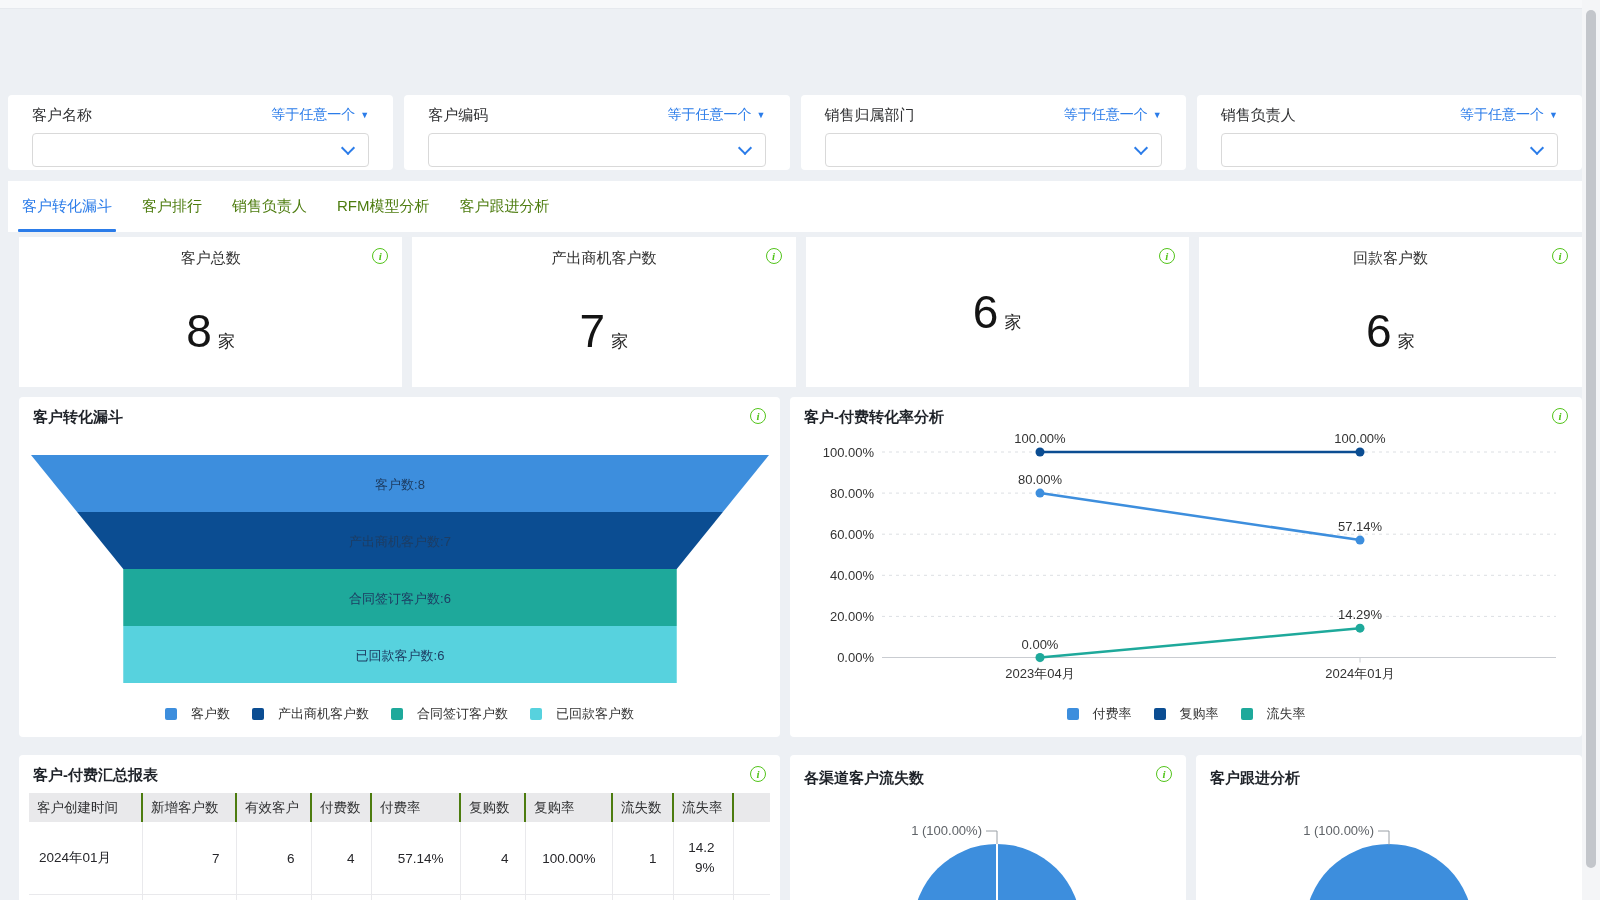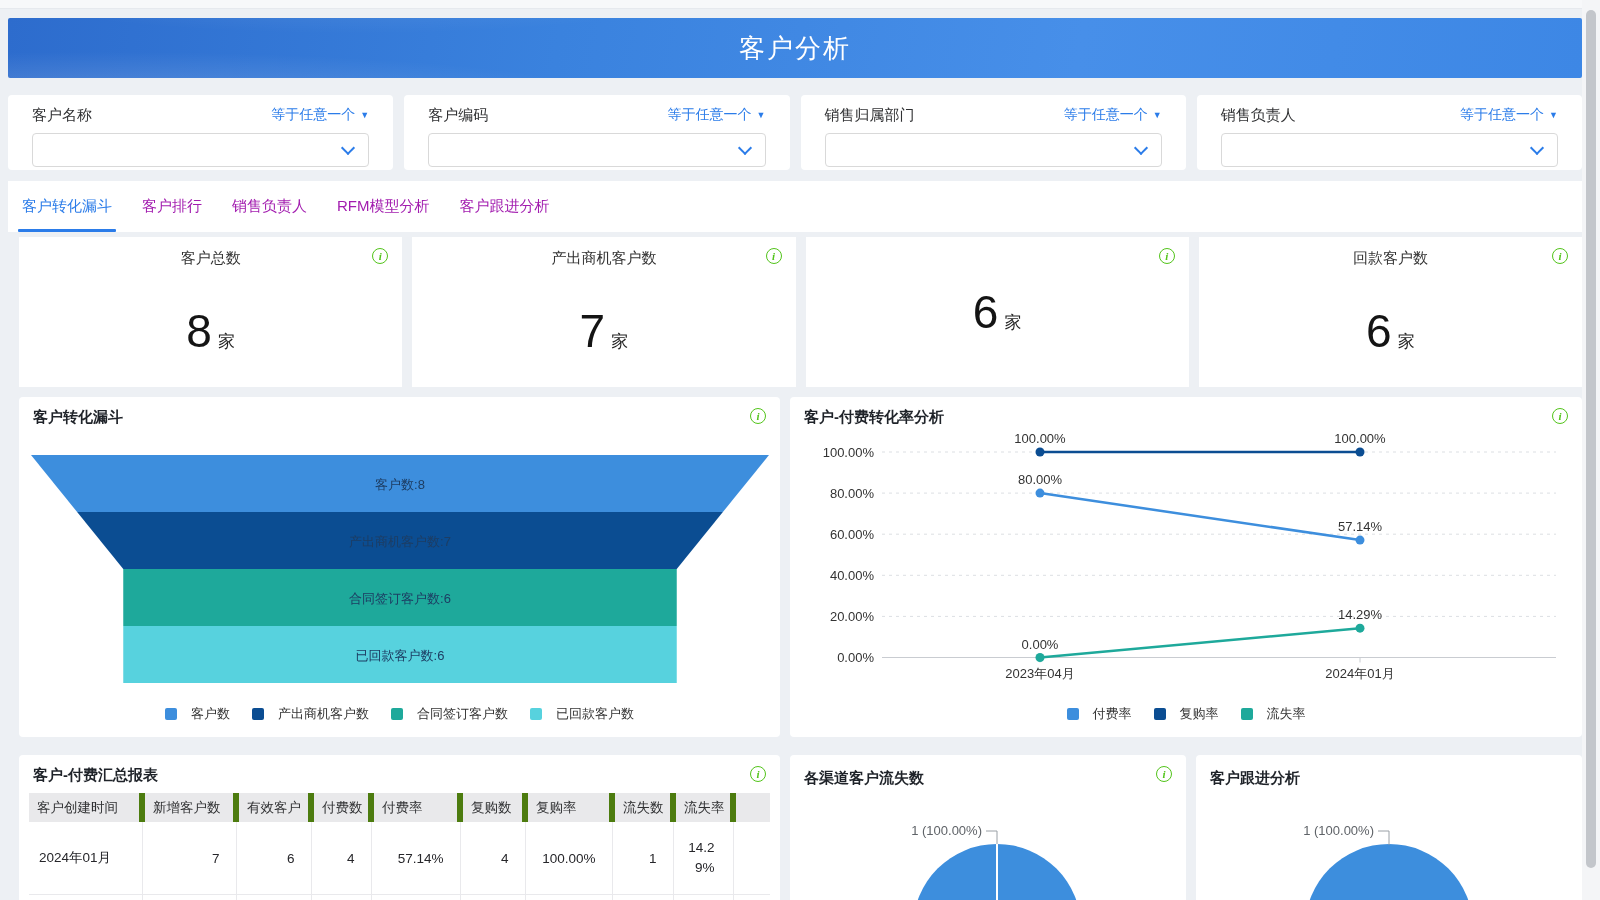--- a/index.html
+++ b/index.html
@@ -17,21 +17,21 @@
   .filters{position:absolute;left:8px;top:95px;width:1574px;height:75px;display:grid;grid-template-columns:repeat(4,1fr);gap:11px;}
   .filter-card{background:#fff;border-radius:4px;padding:9px 24px 0;box-sizing:border-box;}
   .filter-row{display:flex;justify-content:space-between;align-items:center;height:22px;}
   .filter-label{font-size:15px;color:#303133;}
   .filter-operator{font-size:14px;color:#2b7ce9;cursor:pointer;display:flex;align-items:center;gap:5px;}
   .tri{font-size:9px;color:#2b7ce9;}
   .filter-select{margin-top:7px;height:32px;border:1px solid #d9d9d9;border-radius:4px;position:relative;background:#fff;cursor:pointer;}
   .chev{position:absolute;right:15px;top:9px;width:8px;height:8px;border-right:2px solid #2b7ce9;border-bottom:2px solid #2b7ce9;transform:rotate(45deg);}
 
   .tabstrip{position:absolute;left:8px;top:181px;width:1574px;height:51px;background:#fff;display:flex;align-items:stretch;padding-left:14px;gap:30px;box-sizing:border-box;}
-  .tab{display:flex;align-items:center;font-size:15px;color:#a21caf;position:relative;cursor:pointer;}
+  .tab{display:flex;align-items:center;font-size:15px;color:#4d7c0f;position:relative;cursor:pointer;}
   .tab.active{color:#2b7ce9;}
   .tab .underline{position:absolute;left:-4px;right:-4px;bottom:0;height:3px;background:#2b7ce9;border-radius:1px;}
 
   .kpis{position:absolute;left:19px;top:237px;width:1563px;height:150px;display:grid;grid-template-columns:repeat(4,1fr);gap:10px;}
   .kpi-card{background:#fff;border-radius:0;position:relative;text-align:center;padding-top:12px;box-sizing:border-box;}
   .kpi-title{font-size:15px;color:#333;}
   .kpi-value{margin-top:36px;display:flex;justify-content:center;align-items:baseline;gap:6px;}
   .kpi-num{font-size:46px;color:#141414;}
   .kpi-unit{font-size:17px;color:#222;}
 
@@ -49,40 +49,37 @@
   .pie2{left:1177px;top:0;width:386px;height:235px;}
   .pie-card .card-title{top:14px;}
   svg.chart{position:absolute;left:0;top:0;font-family:inherit;}
 
   .legend{position:absolute;left:0;right:0;bottom:14px;display:flex;justify-content:center;gap:22px;font-size:13px;color:#333;z-index:2;}
   .legend-item{display:flex;align-items:center;cursor:pointer;gap:8px;}
   .legend .sq{width:12px;height:12px;border-radius:2px;margin-right:6px;display:inline-block;}
 
   .table-wrap{position:absolute;left:10px;top:38px;}
   table{border-collapse:collapse;table-layout:fixed;width:741px;font-size:13.5px;}
-  th{background:#e9e9eb;height:29px;font-weight:400;text-align:left;padding:0 4px 0 8px;border-right:6px solid #4d7c0f;color:#303133;white-space:nowrap;overflow:hidden;}
+  th{background:#e9e9eb;height:29px;font-weight:400;text-align:left;padding:0 4px 0 8px;border-right:2px solid #4d7c0f;color:#303133;white-space:nowrap;overflow:hidden;}
   th:last-child{border-right:none;}
   td{height:72px;vertical-align:middle;color:#26262a;padding:0 16px 0 4px;text-align:right;border-right:1px solid #e9e9ec;border-bottom:1px solid #e9e9ec;}
   td:last-child{border-right:none;}
   td.first{text-align:left;padding:0 4px 0 10px;}
   td.wrap{word-break:break-all;padding-right:18px;line-height:20px;}
   tr.stub td{height:58px;border-bottom:none;}
 
   .scrollbar{position:absolute;right:0;top:0;width:18px;height:900px;background:#f4f5f7;}
   .scrollbar .thumb{position:absolute;left:4px;top:10px;width:10px;height:858px;background:#c3c6cb;border-radius:5px;}
 </style>
 </head>
 <body>
 
 <div class="page">
   <div class="top-strip"></div>
 
-  <header class="banner">
-    <h1>客户分析</h1>
-  </header>
 
   <section class="filters" id="filters">
       <div class="filter-card">
         <div class="filter-row">
           <span class="filter-label">客户名称</span>
           <span class="filter-operator">等于任意一个<span class="tri">▼</span></span>
         </div>
         <div class="filter-select">
           <span class="chev"></span>
         </div>

